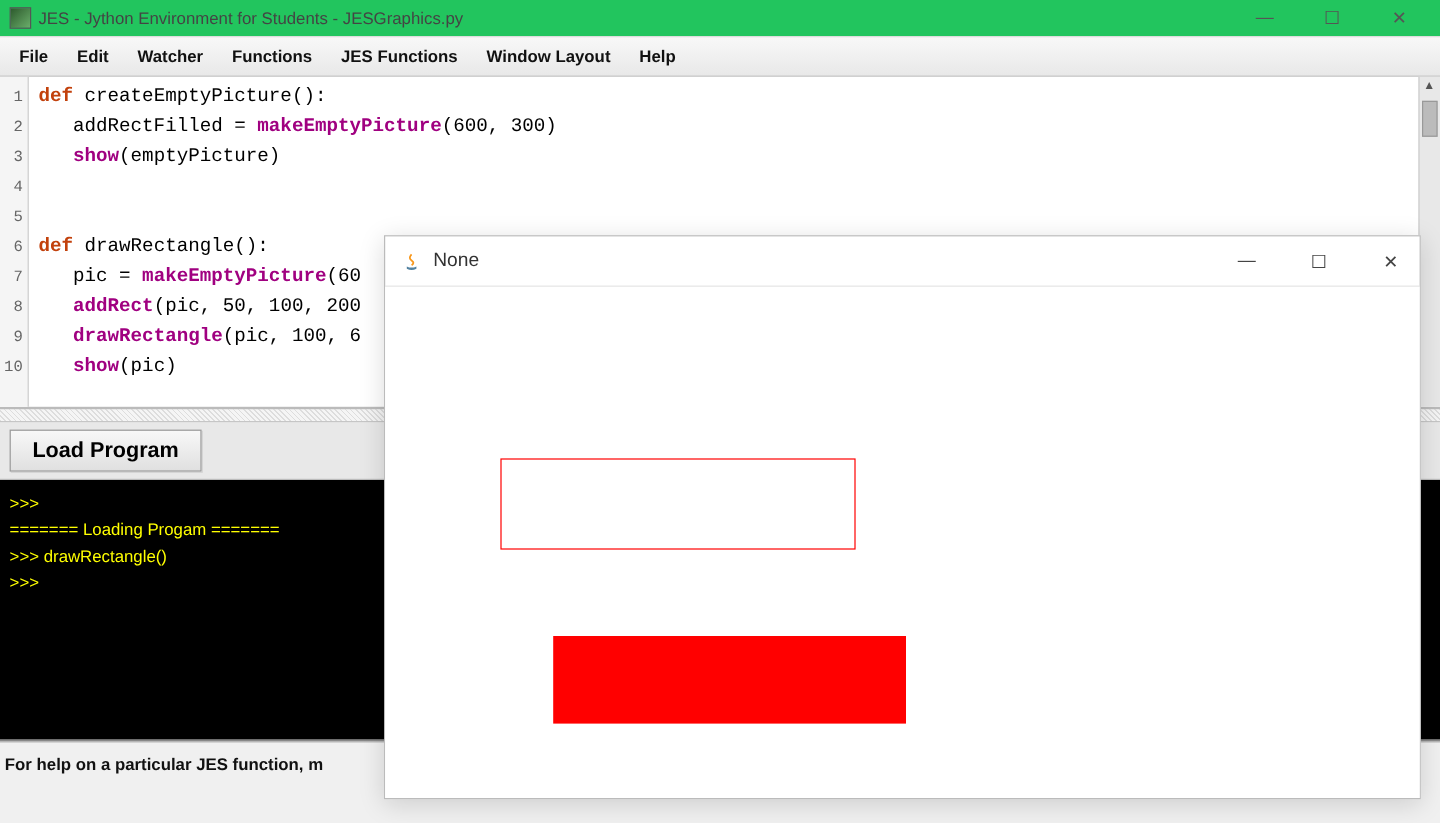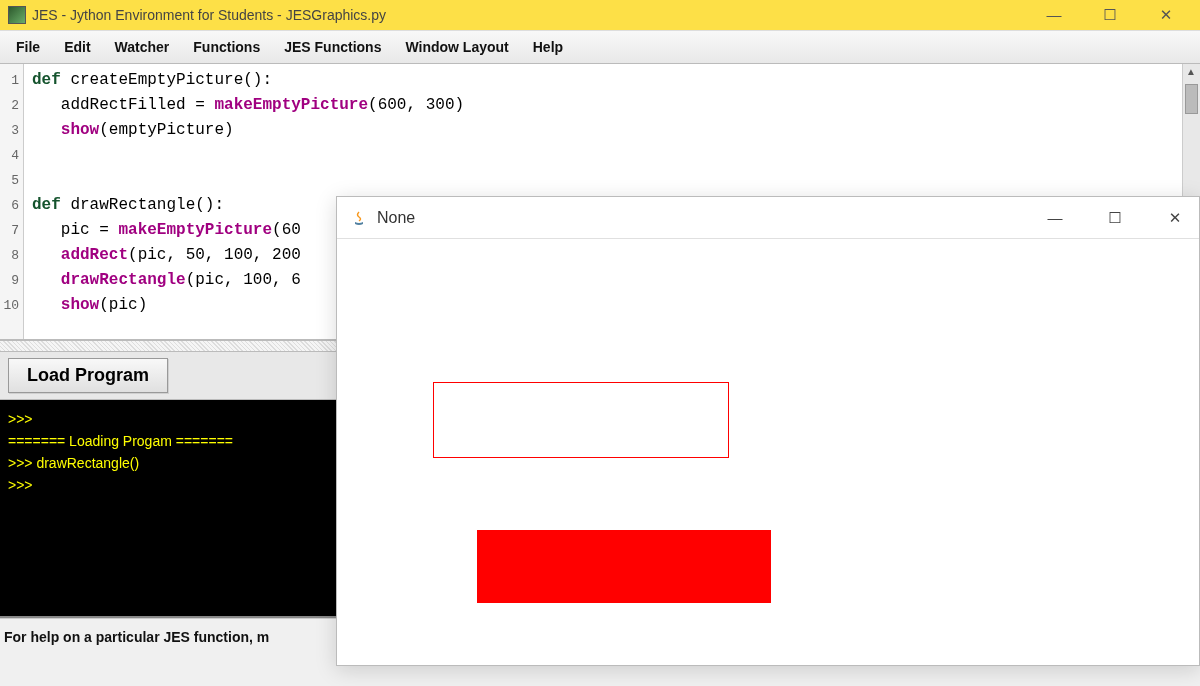--- a/index.html
+++ b/index.html
@@ -7,21 +7,21 @@
       font-family: "Segoe UI", Tahoma, sans-serif;
       font-size: 13px;
       background: #f0f0f0;
       width: 1200px;
       height: 686px;
       overflow: hidden;
       position: relative;
     }
     .title-bar {
       height: 30px;
-      background: #fde047;
+      background: #22c55e;
       display: flex;
       align-items: center;
       padding: 0 8px;
       color: #333;
       font-size: 14px;
     }
     .title-bar .app-icon {
       width: 18px;
       height: 18px;
       margin-right: 6px;
@@ -81,21 +81,21 @@
     }
     .code-area {
       flex: 1;
       font-family: "Courier New", monospace;
       font-size: 16px;
       line-height: 25px;
       padding: 4px 8px;
       white-space: pre;
       color: #000;
     }
-    .kw-def { color: #14532d; font-weight: bold; }
+    .kw-def { color: #c2410c; font-weight: bold; }
     .kw-call { color: #a00080; font-weight: bold; }
     .editor-scroll {
       width: 18px;
       background: #e8e8e8;
       border-left: 1px solid #ccc;
       position: relative;
     }
     .editor-scroll .up-arrow {
       position: absolute;
       top: 2px;
@@ -152,21 +152,21 @@
       font-weight: bold;
       font-size: 14px;
       color: #111;
       border-top: 1px solid #ccc;
     }
 
     
     .popup-window {
       position: absolute;
       top: 196px;
-      left: 336px;
+      left: 320px;
       width: 864px;
       height: 470px;
       background: #fff;
       border: 1px solid #bbb;
       box-shadow: 0 4px 20px rgba(0,0,0,0.15);
     }
     .popup-title-bar {
       height: 42px;
       display: flex;
       align-items: center;

